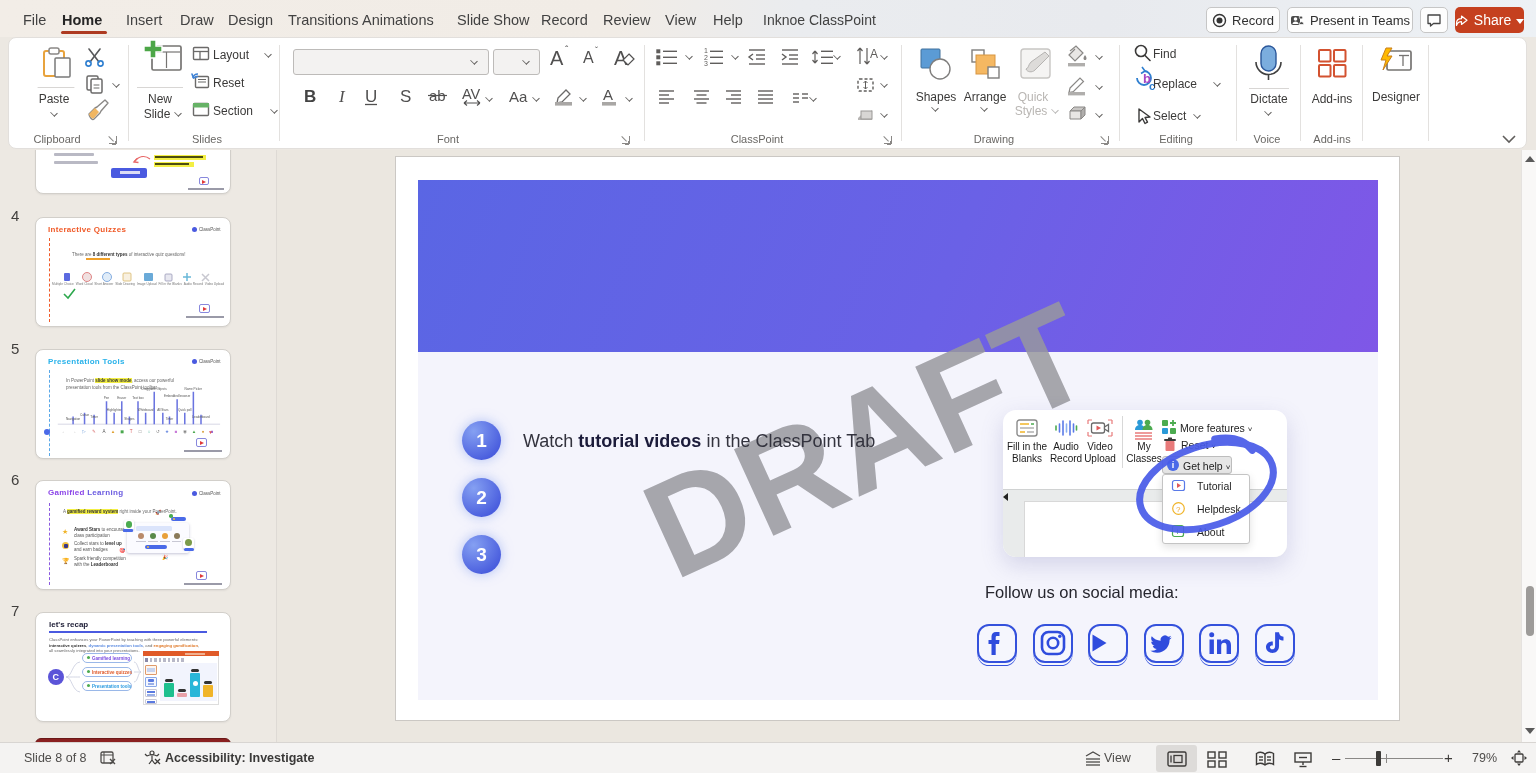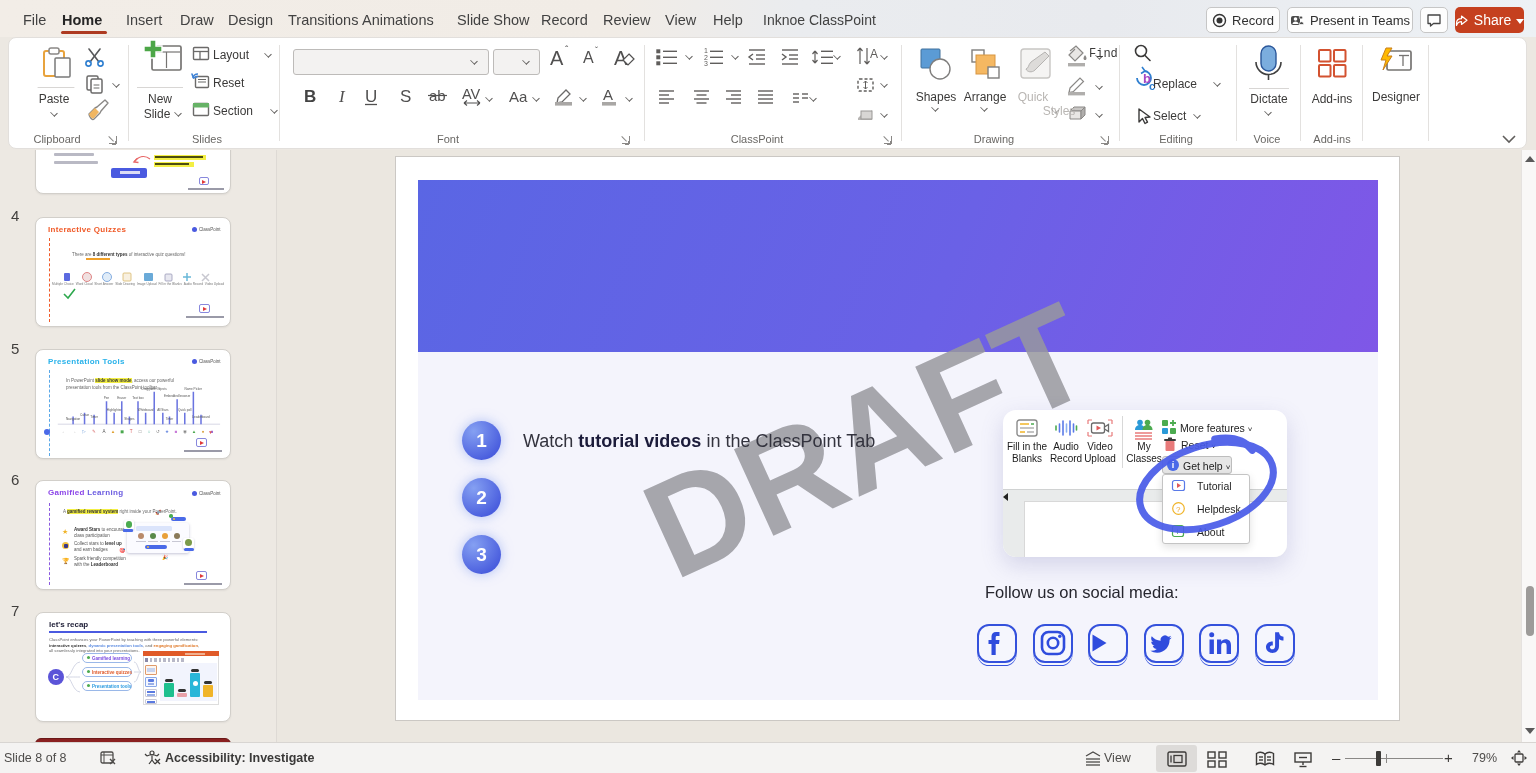--- a/index.html
+++ b/index.html
@@ -355,29 +355,29 @@
   <div class="chev" style="left:872px;top:73px;"></div>
   <div class="chev" style="left:801px;top:57px;"></div>
   <div class="glabel" style="left:718px;width:60px;">ClassPoint</div>
   <div class="launch" style="left:875px;top:98px;"></div>
 
   <div class="rlab" style="left:905px;top:52px;width:44px;">Shapes</div>
   <div class="chev" style="left:923px;top:67px;"></div>
   <div class="rlab" style="left:953px;top:52px;width:46px;">Arrange</div>
   <div class="chev" style="left:972px;top:67px;"></div>
   <div class="rlab" style="left:1004px;top:52px;width:40px;color:#b9b6b3;">Quick</div>
-  <div class="rlab" style="left:1000px;top:66px;width:44px;color:#b9b6b3;margin-left:28px;">Styles</div>
+  <div class="rlab" style="left:1000px;top:66px;width:44px;color:#b9b6b3;">Styles</div>
   <div class="chev" style="left:1043px;top:69px;opacity:0.45;"></div>
   <div class="chev" style="left:1087px;top:15px;"></div>
   <div class="chev" style="left:1087px;top:45px;"></div>
   <div class="chev" style="left:1087px;top:73px;"></div>
   <div class="glabel" style="left:955px;width:60px;">Drawing</div>
   <div class="launch" style="left:1092px;top:98px;"></div>
 
-  <div class="rlab" style="left:1080px;top:9px;text-align:center;font-family:Liberation Mono, monospace;">Find</div>
+  <div class="rlab" style="left:1144px;top:9px;text-align:center;">Find</div>
   <div class="rlab" style="left:1144px;top:39px;text-align:center;">Replace</div>
   <div class="chev" style="left:1205px;top:42px;"></div>
   <div class="rlab" style="left:1144px;top:71px;text-align:left;">Select</div>
   <div class="chev" style="left:1185px;top:74px;"></div>
   <div class="glabel" style="left:1137px;width:60px;">Editing</div>
 
   <div class="rlab" style="left:1238px;top:54px;width:44px;">Dictate</div>
   <div class="chev" style="left:1256px;top:71px;"></div>
   <div class="glabel" style="left:1228px;width:60px;">Voice</div>
 
@@ -761,21 +761,21 @@
     </svg>
  </div>
 
  <div id="vscroll">
    <div class="varrow" style="top:6px;border-bottom:6px solid #5a5a5a;"></div>
    <div class="varrow" style="top:578px;border-top:6px solid #5a5a5a;"></div>
    <div id="vthumb"></div>
  </div>
 </div>
 <div id="statusbar">
-  <span class="abs" style="left:4px;top:8px;">Slide 8 of 8</span>
+  <span class="abs" style="left:24px;top:8px;">Slide 8 of 8</span>
   <svg width="17" height="15" viewBox="0 0 17 15" style="left:100px;top:8px;">
     <rect x="1" y="1" width="12" height="11" rx="1.5" fill="none" stroke="#4e4c4a" stroke-width="1.3"></rect>
     <path d="M4 1 v11 M1 4 h12" stroke="#4e4c4a" stroke-width="1"></path>
     <path d="M10 8 l5 5 m0 -5 l-5 5" stroke="#4e4c4a" stroke-width="1.4"></path>
   </svg>
   <svg width="18" height="16" viewBox="0 0 18 16" style="left:144px;top:7px;">
     <circle cx="8" cy="3" r="2" fill="none" stroke="#3d3b39" stroke-width="1.2"></circle>
     <path d="M3 6 c3 -1.5 7 -1.5 10 0 M8 6 v4 M8 10 l-3 4 M8 10 l3 4 M3 6 l-2 -2 M13 6 l2 -2" fill="none" stroke="#3d3b39" stroke-width="1.2"></path>
     <path d="M11 9 l5 5 m0 -5 l-5 5" stroke="#3d3b39" stroke-width="1.3"></path>
   </svg>

